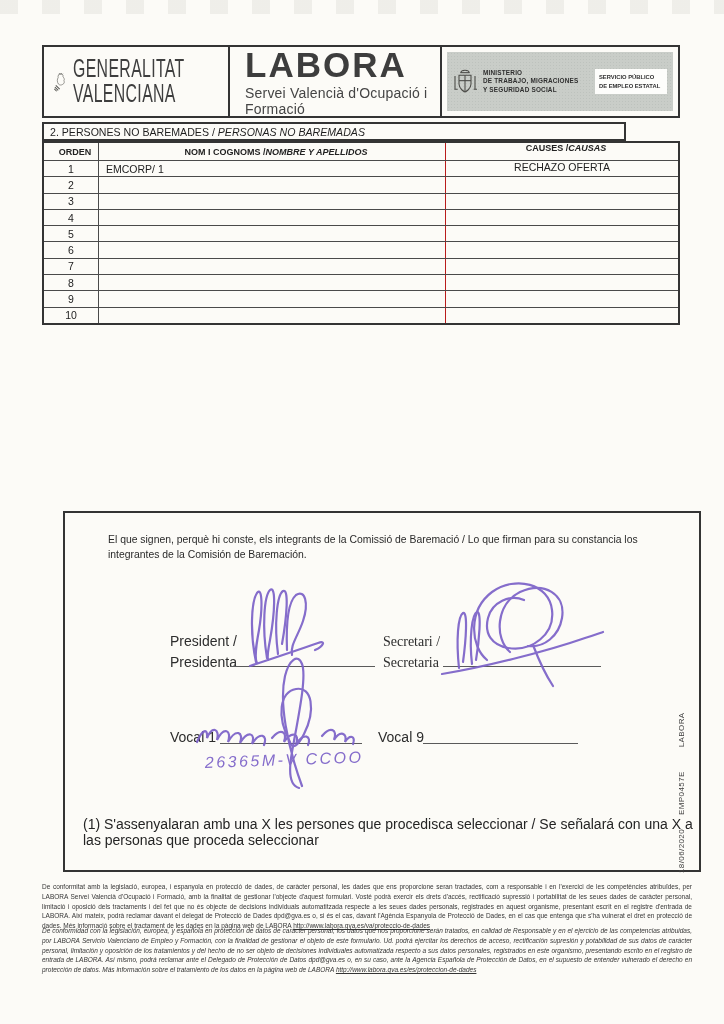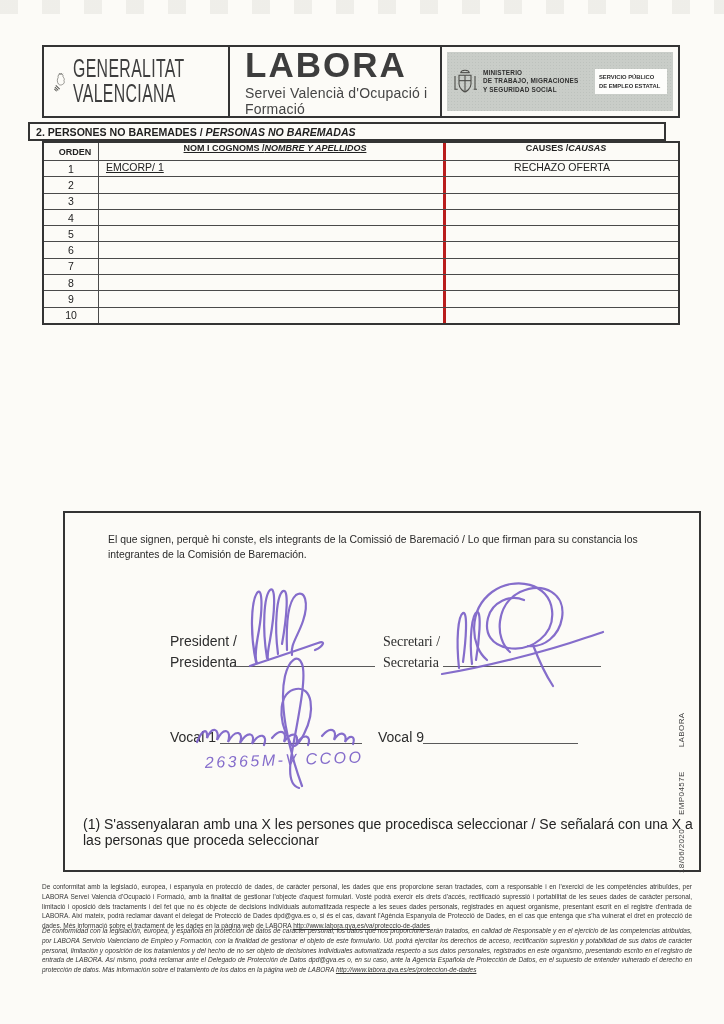--- a/index.html
+++ b/index.html
@@ -22,34 +22,34 @@
   .cell-min{flex:1;padding:5px;}
   .min-panel{position:relative;height:100%;background:#c9cdc8;box-sizing:border-box;
              background-image:radial-gradient(#bdc2bd 1px,transparent 1px);background-size:3px 3px;
              display:flex;align-items:center;padding:0 6px;}
   .min-text{font-size:6.4px;font-weight:bold;color:#2f2f2f;line-height:1.35;white-space:pre-line;
             margin-left:6px;letter-spacing:.2px;}
   .sepe-box{margin-left:auto;background:#fdfdfb;width:72px;box-sizing:border-box;padding:4px 4px;
             font-size:5.8px;font-weight:bold;color:#2f2f2f;line-height:1.4;white-space:pre-line;}
 
   
-  .sec-title-box{position:absolute;left:28px;width:638px;box-sizing:border-box;
-                 border:2px solid #343434;background:#fcfbf7;font-size:10.6px;font-weight:bold;
+  .sec-title-box{position:absolute;left:42px;width:584px;box-sizing:border-box;
+                 border:2px solid #343434;background:#fcfbf7;font-size:10.6px;font-weight:normal;
                  padding:2px 6px;color:#1f1f1f;}
   .it{font-style:italic;}
 
   
   .tbl{position:absolute;left:42px;top:141px;width:638px;height:184px;box-sizing:border-box;
        border:2px solid #343434;display:flex;flex-direction:column;}
   .trow{display:flex;flex:1;border-top:1px solid #4a4a4a;box-sizing:border-box;}
   .trow.thead{border-top:none;flex:0 0 17px;}
   .c-orden{width:55px;border-right:1px solid #4a4a4a;display:flex;align-items:center;
            justify-content:center;font-size:10.5px;box-sizing:border-box;}
-  .c-nom{flex:1;border-right:3px solid #b91c1c;display:flex;align-items:flex-start;
-         padding-left:7px;font-size:10.5px;box-sizing:border-box;text-decoration:underline;}
+  .c-nom{flex:1;border-right:1px solid #b91c1c;display:flex;align-items:center;
+         padding-left:7px;font-size:10.5px;box-sizing:border-box;}
   .c-causa{width:232px;display:flex;align-items:flex-start;justify-content:center;
            font-size:10.5px;box-sizing:border-box;}
   .thead .c-orden,.thead .c-nom,.thead .c-causa{font-size:9px;font-weight:bold;justify-content:center;padding-left:8px;}
 
   .obs-box{position:absolute;left:42px;top:325px;width:638px;height:186px;box-sizing:border-box;
            border:2px solid #343434;padding:3px 6px;font-size:10.6px;font-weight:bold;color:#1f1f1f;}
 
   
   .sig-box{position:absolute;left:42px;top:511px;width:638px;height:361px;box-sizing:border-box;
            border:2px solid #343434;margin-left:21px;}

